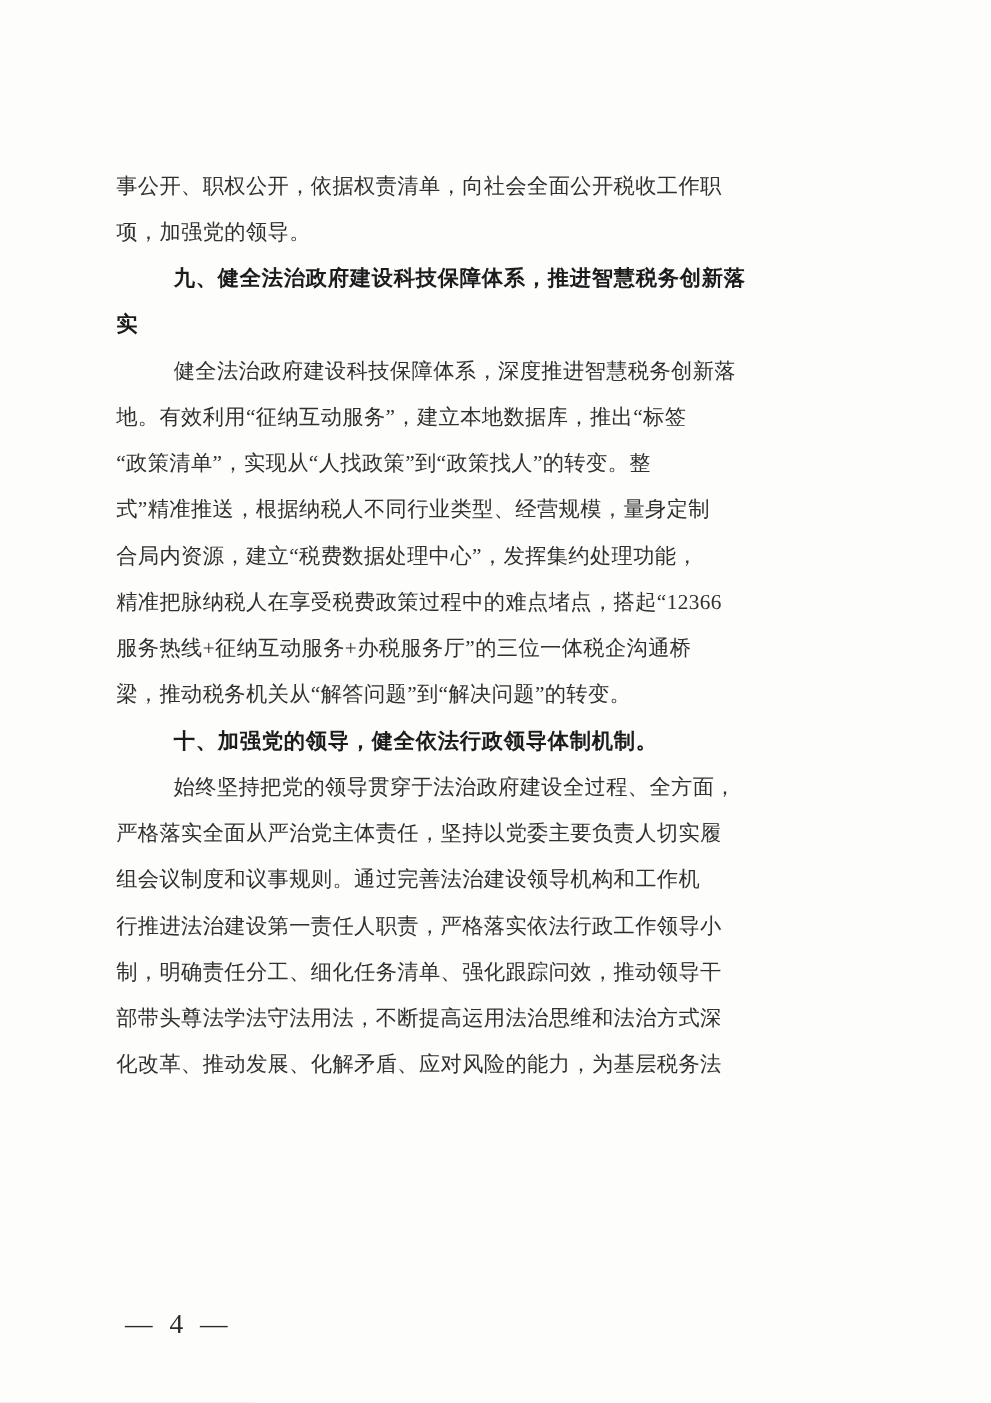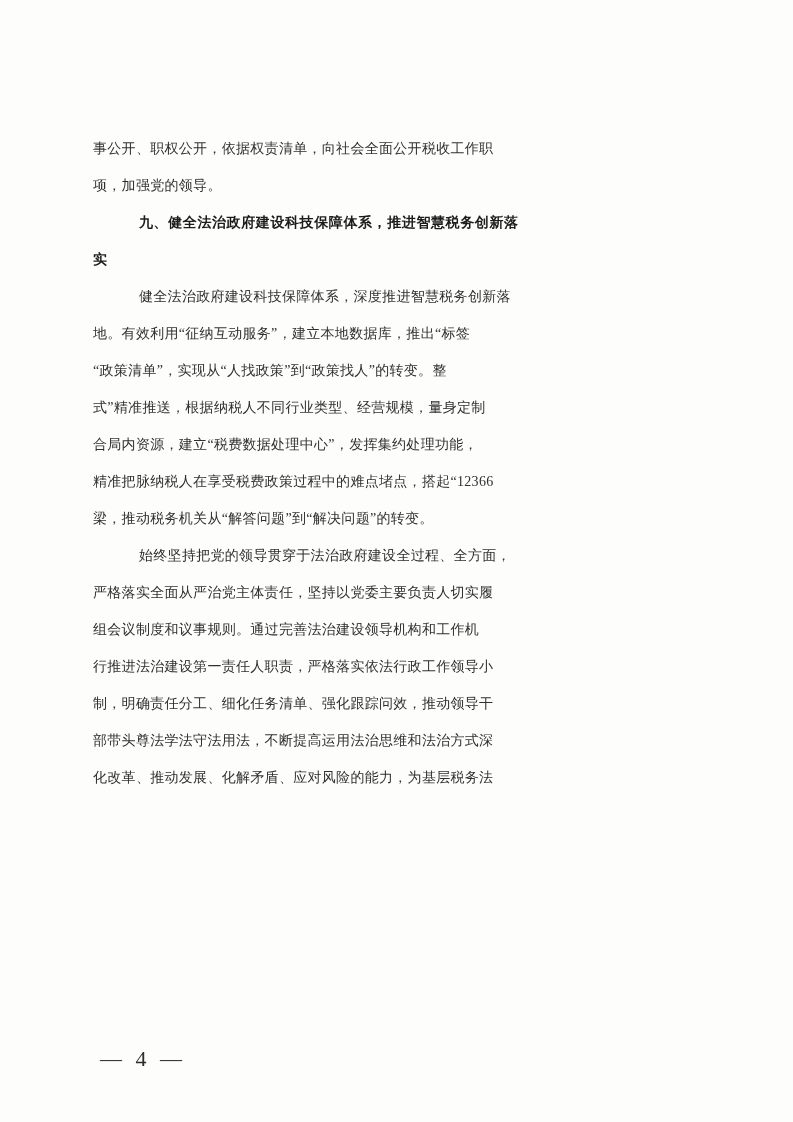--- a/index.html
+++ b/index.html
@@ -18,21 +18,21 @@
   }
   .textblock {
     position: absolute;
     left: 93px;
     top: 130px;
     width: 618px;
   }
   .line {
     height: 37px;
     line-height: 37px;
-    font-size: 14px;
+    font-size: 17px;
     letter-spacing: 0.3px;
     color: #30302f;
     white-space: nowrap;
   }
   .line.heading {
     font-family: Liberation Sans, sans-serif;
     font-weight: 700;
     color: #1c1c1c;
     letter-spacing: 0.6px;
   }
@@ -57,21 +57,23 @@
     <div class="line body">事公开、职权公开，依据权责清单，向社会全面公开税收工作职</div>
     <div class="line body">项，加强党的领导。</div>
     <div class="line heading indent">九、健全法治政府建设科技保障体系，推进智慧税务创新落</div>
     <div class="line heading">实</div>
     <div class="line body indent">健全法治政府建设科技保障体系，深度推进智慧税务创新落</div>
     <div class="line body">地。有效利用“征纳互动服务”，建立本地数据库，推出“标签</div>
     <div class="line body">“政策清单”，实现从“人找政策”到“政策找人”的转变。整</div>
     <div class="line body">式”精准推送，根据纳税人不同行业类型、经营规模，量身定制</div>
     <div class="line body">合局内资源，建立“税费数据处理中心”，发挥集约处理功能，</div>
     <div class="line body">精准把脉纳税人在享受税费政策过程中的难点堵点，搭起“12366</div>
+    <div class="line body">服务热线+征纳互动服务+办税服务厅”的三位一体税企沟通桥</div>
     <div class="line body">梁，推动税务机关从“解答问题”到“解决问题”的转变。</div>
+    <div class="line heading indent">十、加强党的领导，健全依法行政领导体制机制。</div>
     <div class="line body indent">始终坚持把党的领导贯穿于法治政府建设全过程、全方面，</div>
     <div class="line body">严格落实全面从严治党主体责任，坚持以党委主要负责人切实履</div>
     <div class="line body">组会议制度和议事规则。通过完善法治建设领导机构和工作机</div>
     <div class="line body">行推进法治建设第一责任人职责，严格落实依法行政工作领导小</div>
     <div class="line body">制，明确责任分工、细化任务清单、强化跟踪问效，推动领导干</div>
     <div class="line body">部带头尊法学法守法用法，不断提高运用法治思维和法治方式深</div>
     <div class="line body">化改革、推动发展、化解矛盾、应对风险的能力，为基层税务法</div>
   </div>
 
   <div class="footer">— 4 —</div>

